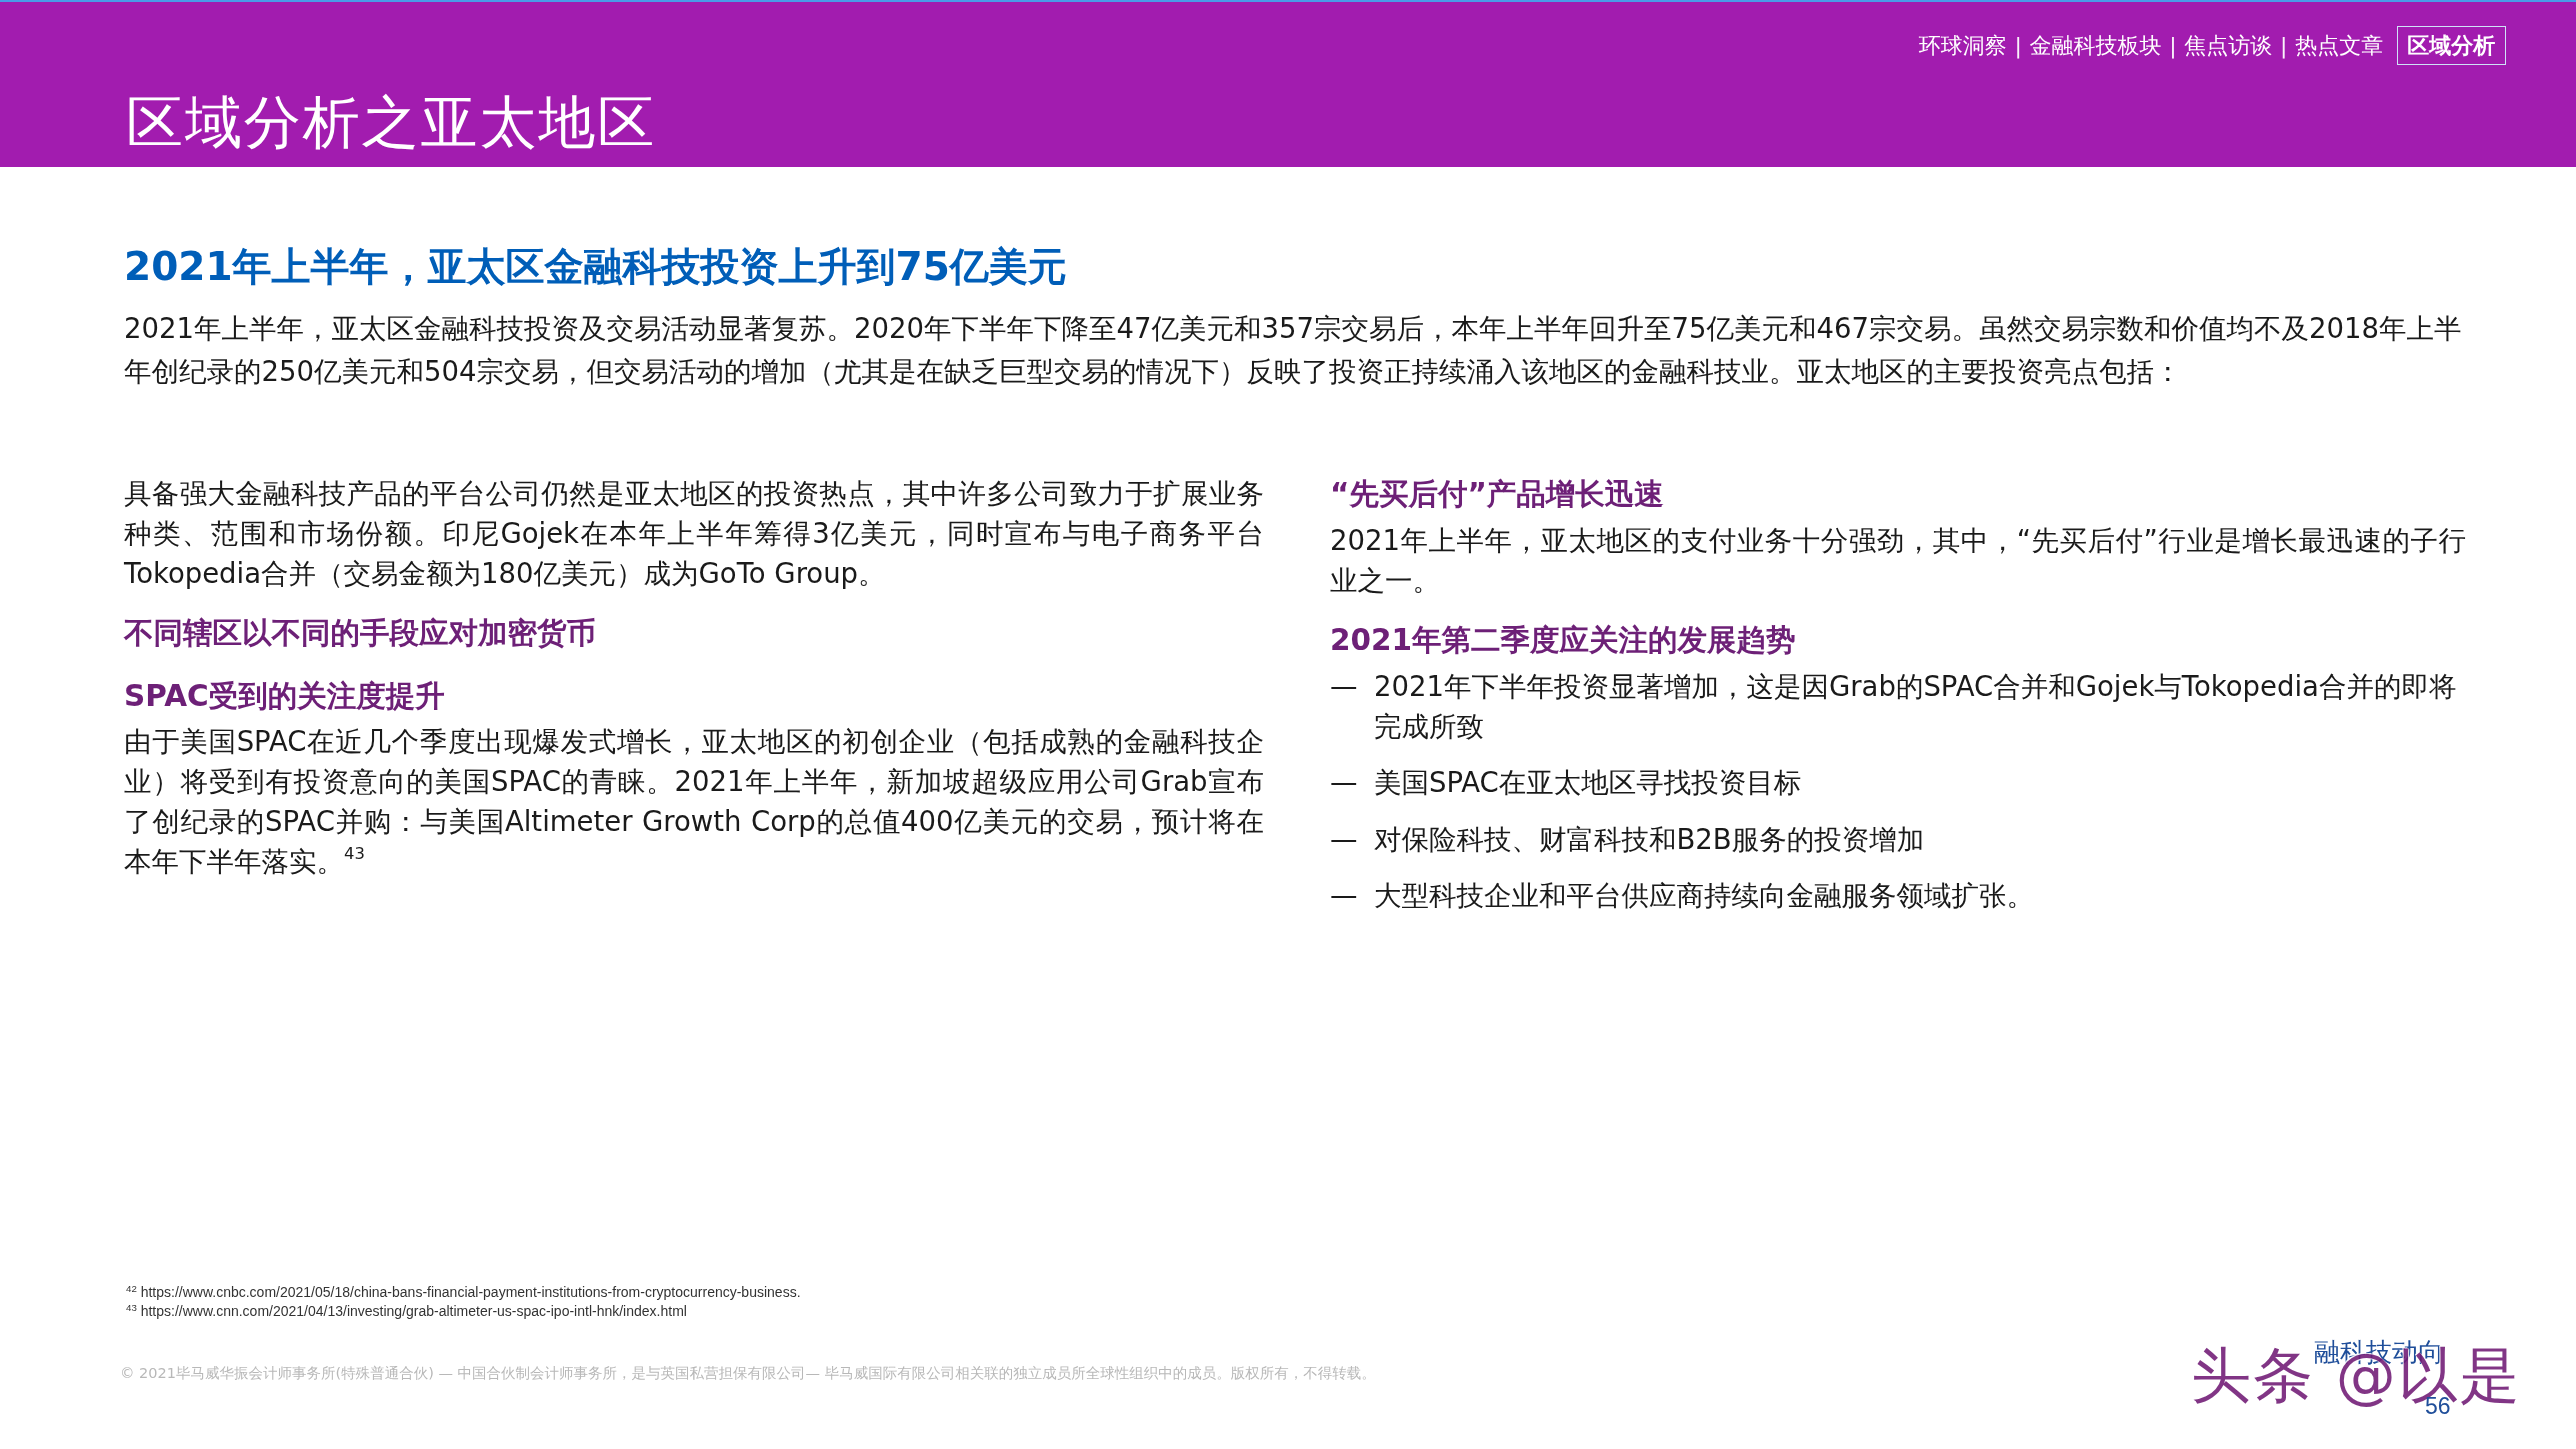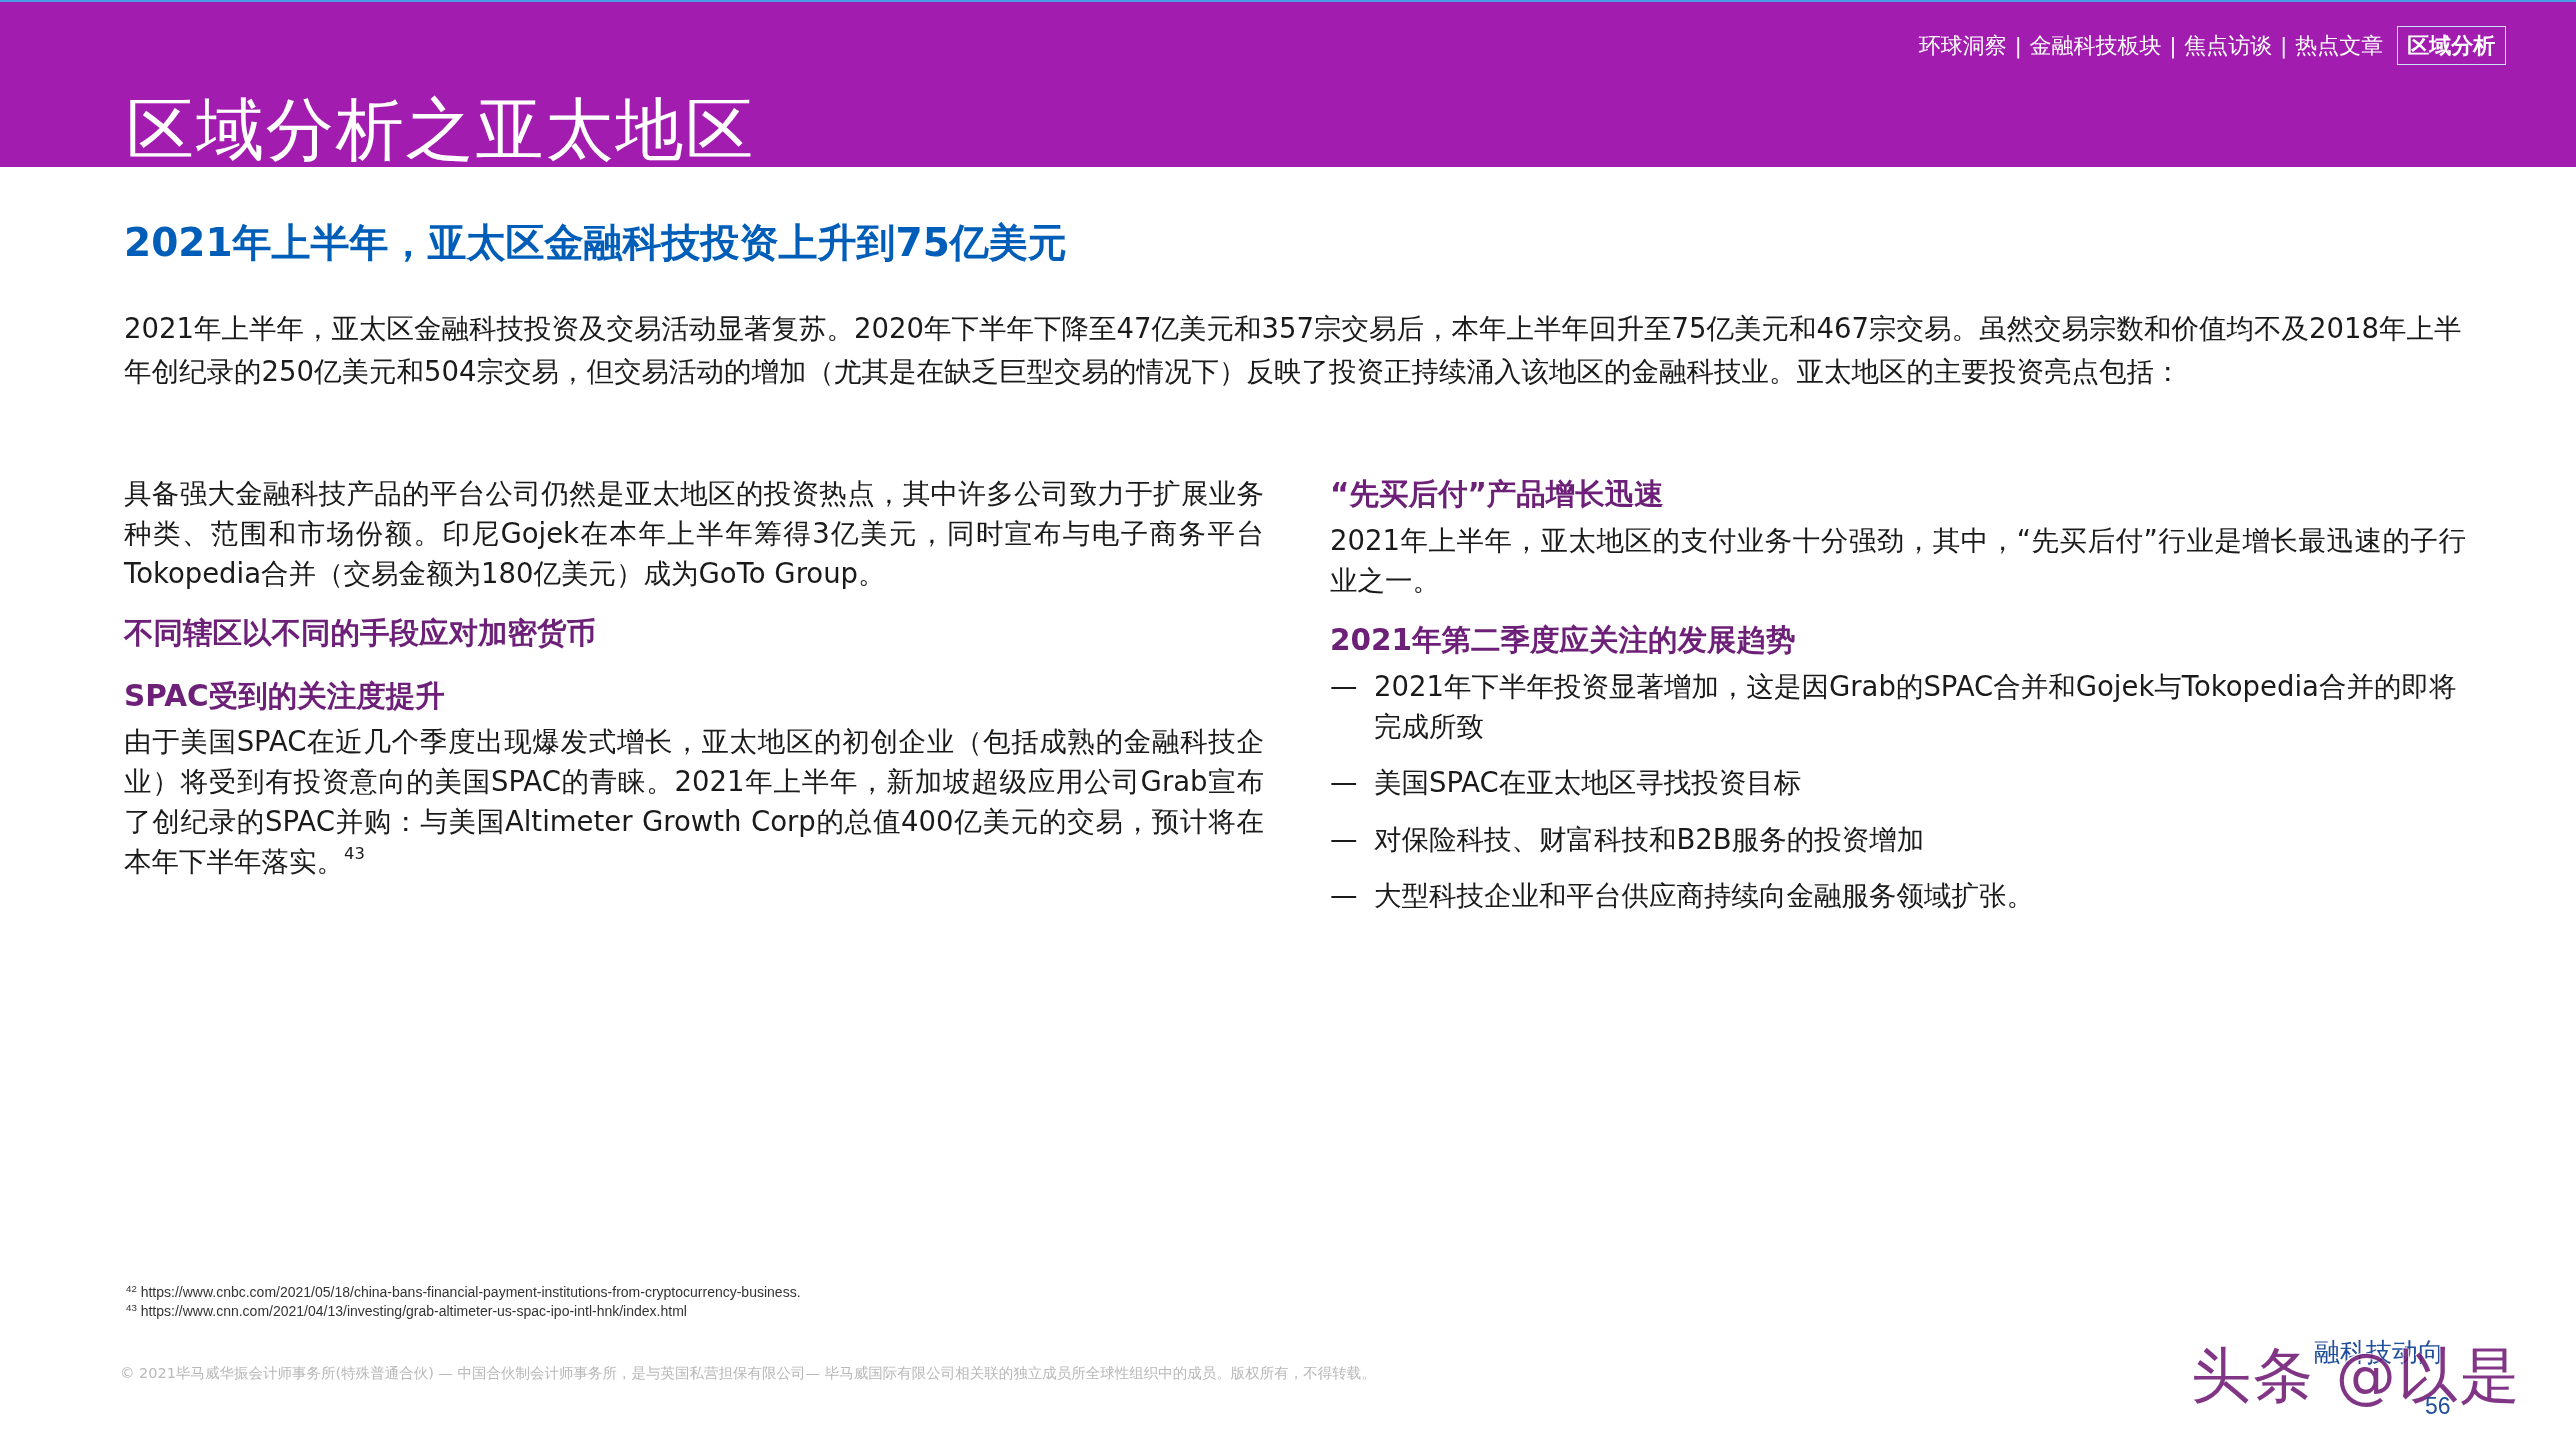--- a/index.html
+++ b/index.html
@@ -14,25 +14,25 @@
     position: absolute; right: 70px; top: 23px; height: 41px;
     display: flex; align-items: center; color: #ffffff; font-size: 22px;
   }
   .top-nav .item { padding: 0 5.8px; cursor: pointer; white-space: nowrap; }
   .top-nav .sep { padding: 0 1.9px; opacity: 0.95; }
   .top-nav .item.active {
     border: 1.9px solid #cfe2f7; padding: 3.9px 9.7px; margin-left: 7.7px; font-weight: bold;
   }
   .page-title {
     position: absolute; left: 126px; top: 83px; color: #ffffff;
-    font-size: 68px; letter-spacing: 1.9px; font-weight: normal; white-space: nowrap;
+    font-size: 57px; letter-spacing: 1.9px; font-weight: normal; white-space: nowrap;
   }
 
   .subtitle {
-    position: absolute; left: 124px; top: 216px; color: #005EB8;
+    position: absolute; left: 124px; top: 240px; color: #005EB8;
     font-size: 39px; font-weight: bold; white-space: nowrap;
   }
   .intro {
     position: absolute; left: 124px; top: 307px; width: 2338px;
     font-size: 27.5px; line-height: 43px; color: #1a1a1a;
   }
 
   .col { position: absolute; top: 473px; }
   .col-left { left: 124px; width: 1140px; }
   .col-right { left: 1330px; width: 1136px; }

